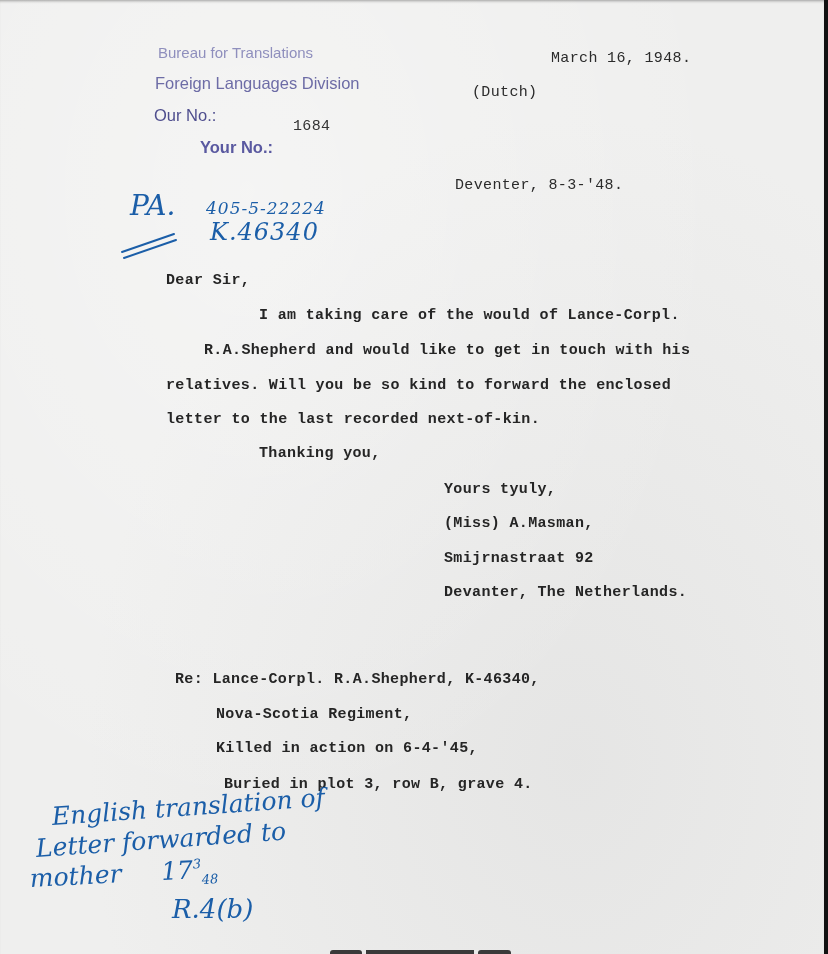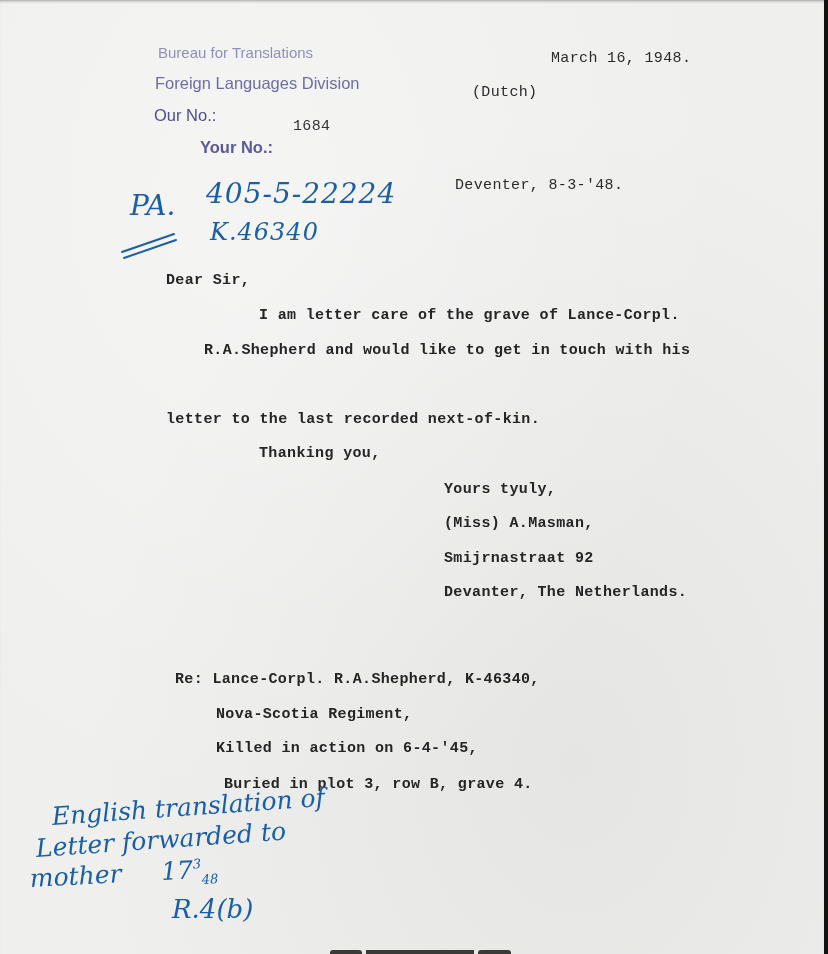--- a/index.html
+++ b/index.html
@@ -122,26 +122,27 @@
   <div class="type" style="left:511px;top:51px;padding-left:40px;">March 16, 1948.</div>
   <div class="type" style="left:472px;top:85px;">(Dutch)</div>
 
   <div class="type" style="left:455px;top:178px;">Deventer, 8-3-'48.</div>
 
   <div class="hand" style="left:130px;top:192px;font-size:28px;">PA.</div>
   <svg class="underline-marks" viewBox="0 0 60 32">
     <path d="M2 24 L54 6" stroke="#1b5ea8" stroke-width="2" fill="none" stroke-linecap="round"></path>
     <path d="M4 30 L56 12" stroke="#1b5ea8" stroke-width="2" fill="none" stroke-linecap="round"></path>
   </svg>
-  <div class="hand" style="left:206px;top:180px;font-size:28px;letter-spacing:1px;">405-5-22224</div>
+  <div class="hand" style="left:206px;top:200px;font-size:17px;letter-spacing:1px;">405-5-22224</div>
   <div class="hand" style="left:210px;top:220px;font-size:24px;letter-spacing:1px;">K.46340</div>
 
   <div class="type bold" style="left:166px;top:273px;">Dear Sir,</div>
-  <div class="type bold" style="left:259px;top:308px;">I am letter care of the grave of Lance-Corpl.</div>
+  <div class="type bold" style="left:259px;top:308px;">I am taking care of the would of Lance-Corpl.</div>
   <div class="type bold" style="left:166px;top:343px;margin-left:38px;">R.A.Shepherd and would like to get in touch with his</div>
+  <div class="type bold" style="left:166px;top:378px;">relatives. Will you be so kind to forward the enclosed</div>
   <div class="type bold" style="left:166px;top:412px;">letter to the last recorded next-of-kin.</div>
   <div class="type bold" style="left:259px;top:446px;">Thanking you,</div>
 
   <div>
     <div class="type bold" style="left:444px;top:482px;">Yours tyuly,</div>
     <div class="type bold" style="left:444px;top:516px;">(Miss) A.Masman,</div>
     <div class="type bold" style="left:444px;top:551px;">Smijrnastraat 92</div>
     <div class="type bold" style="left:444px;top:585px;">Devanter, The Netherlands.</div>
   </div>
 

